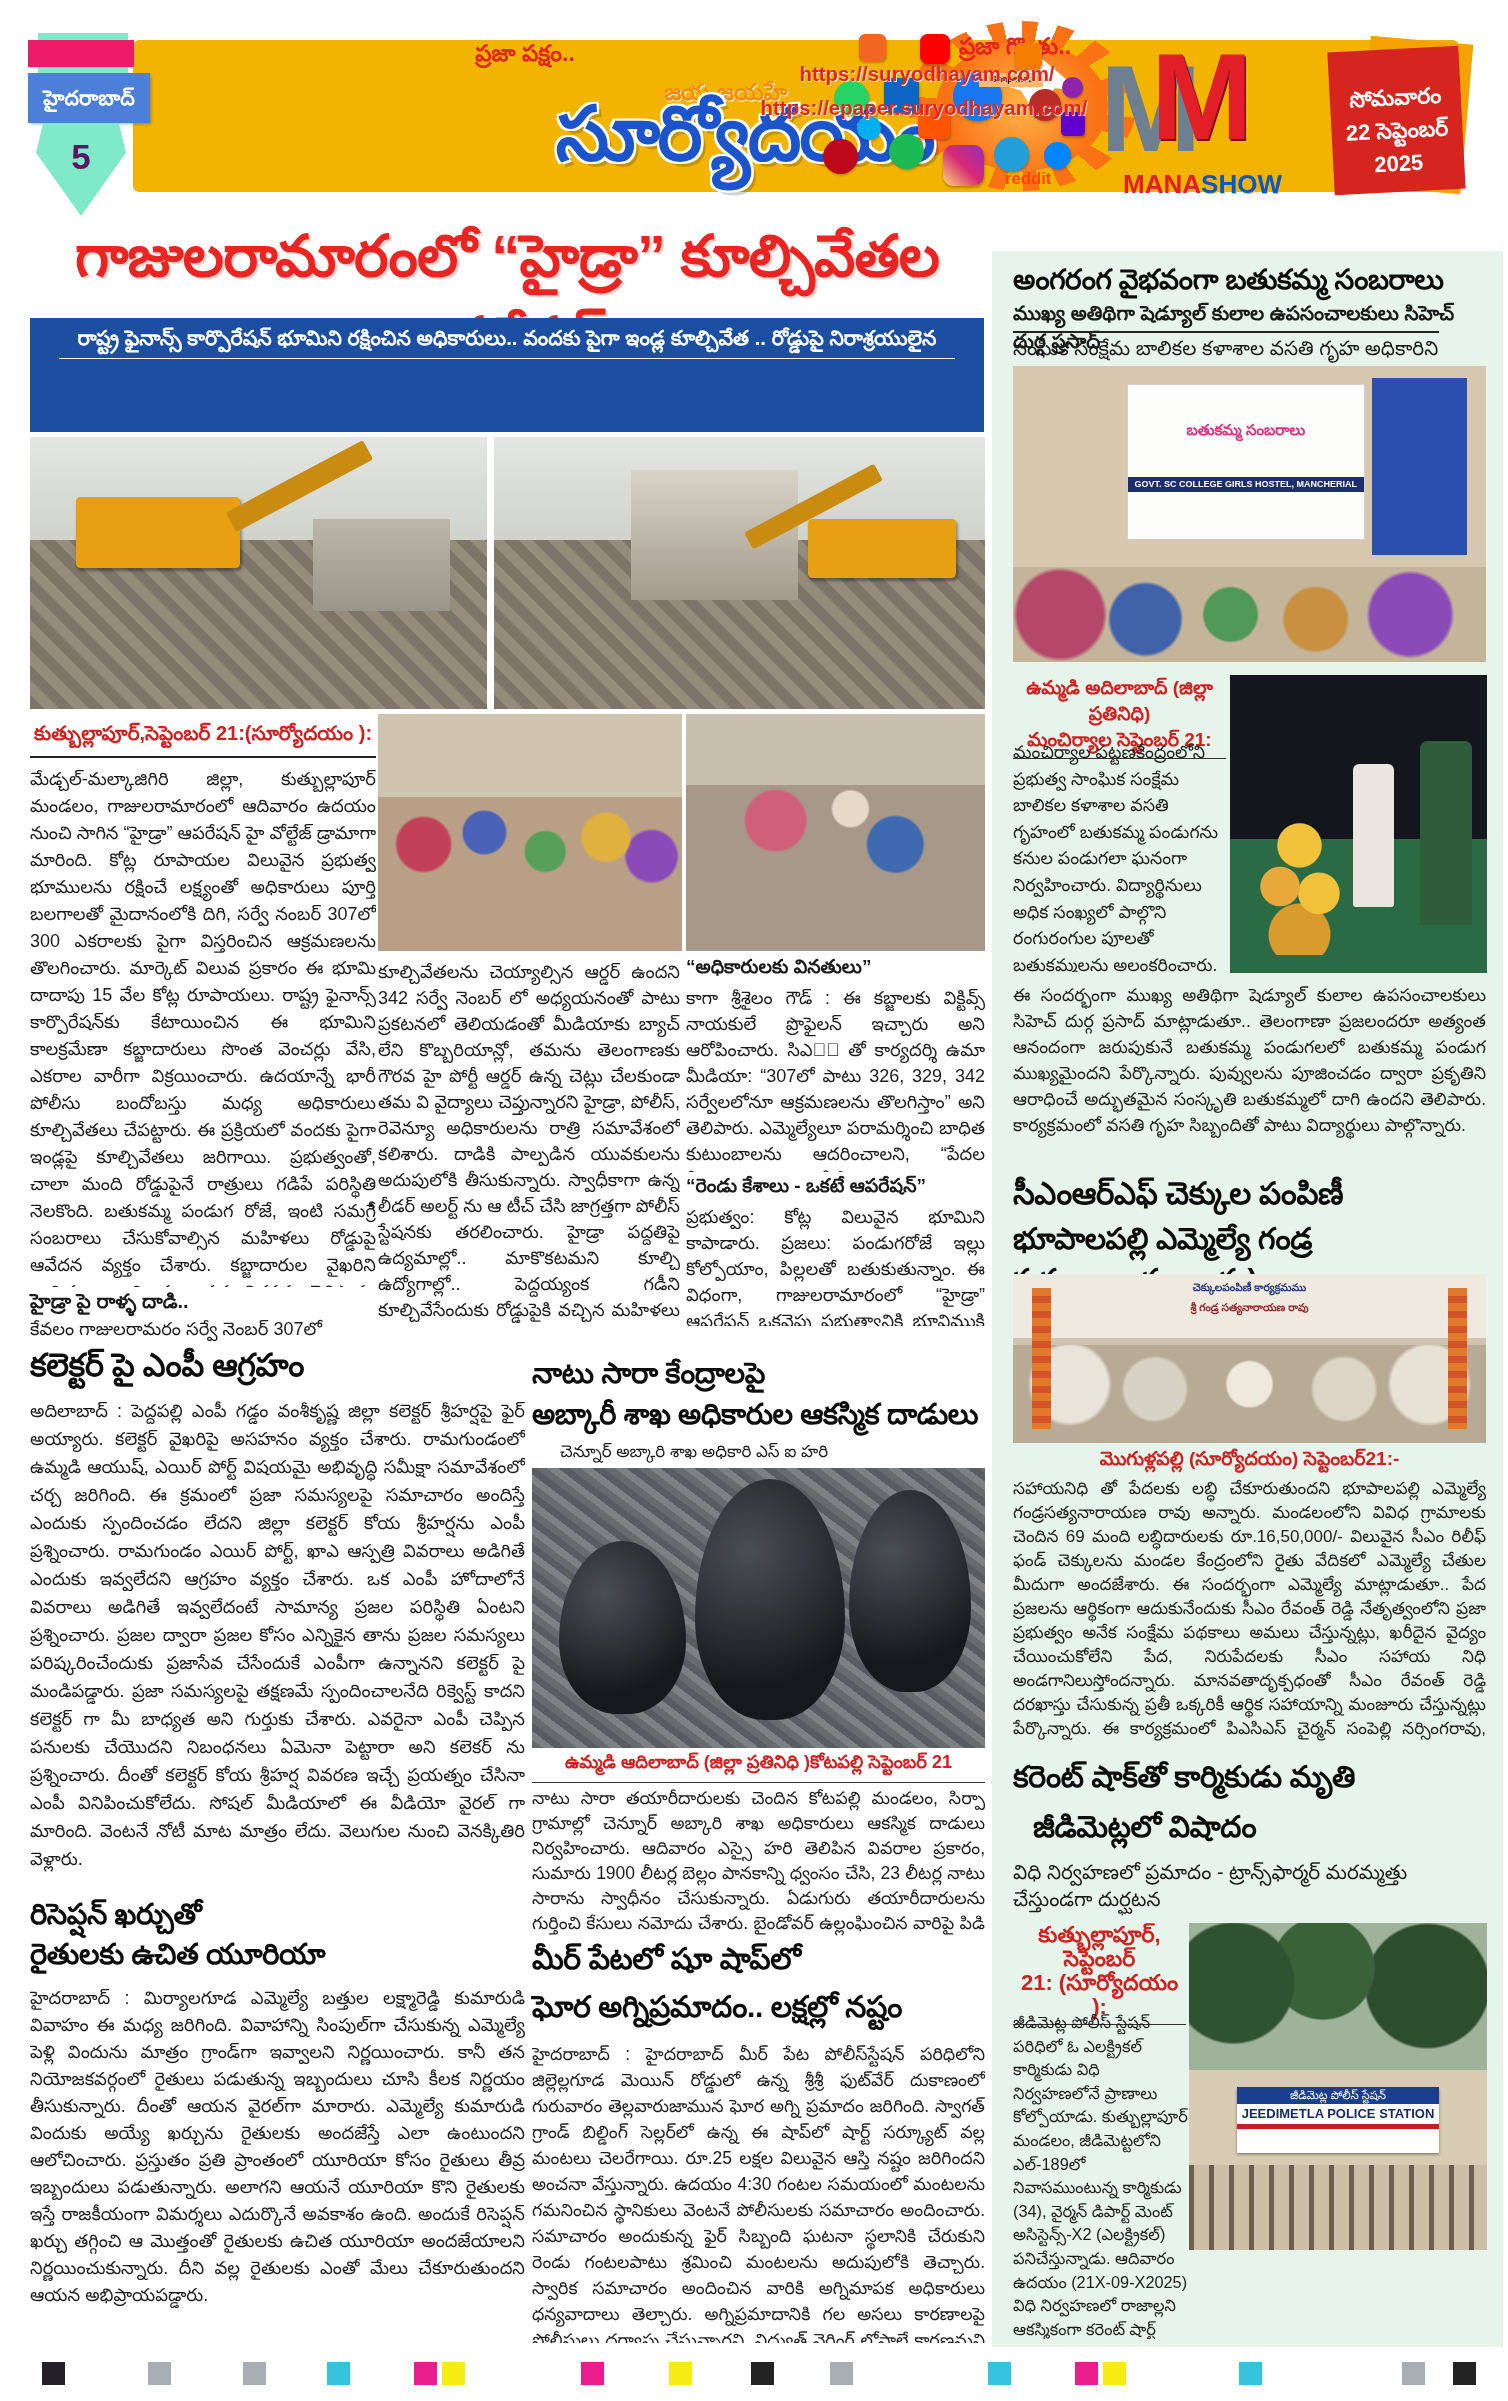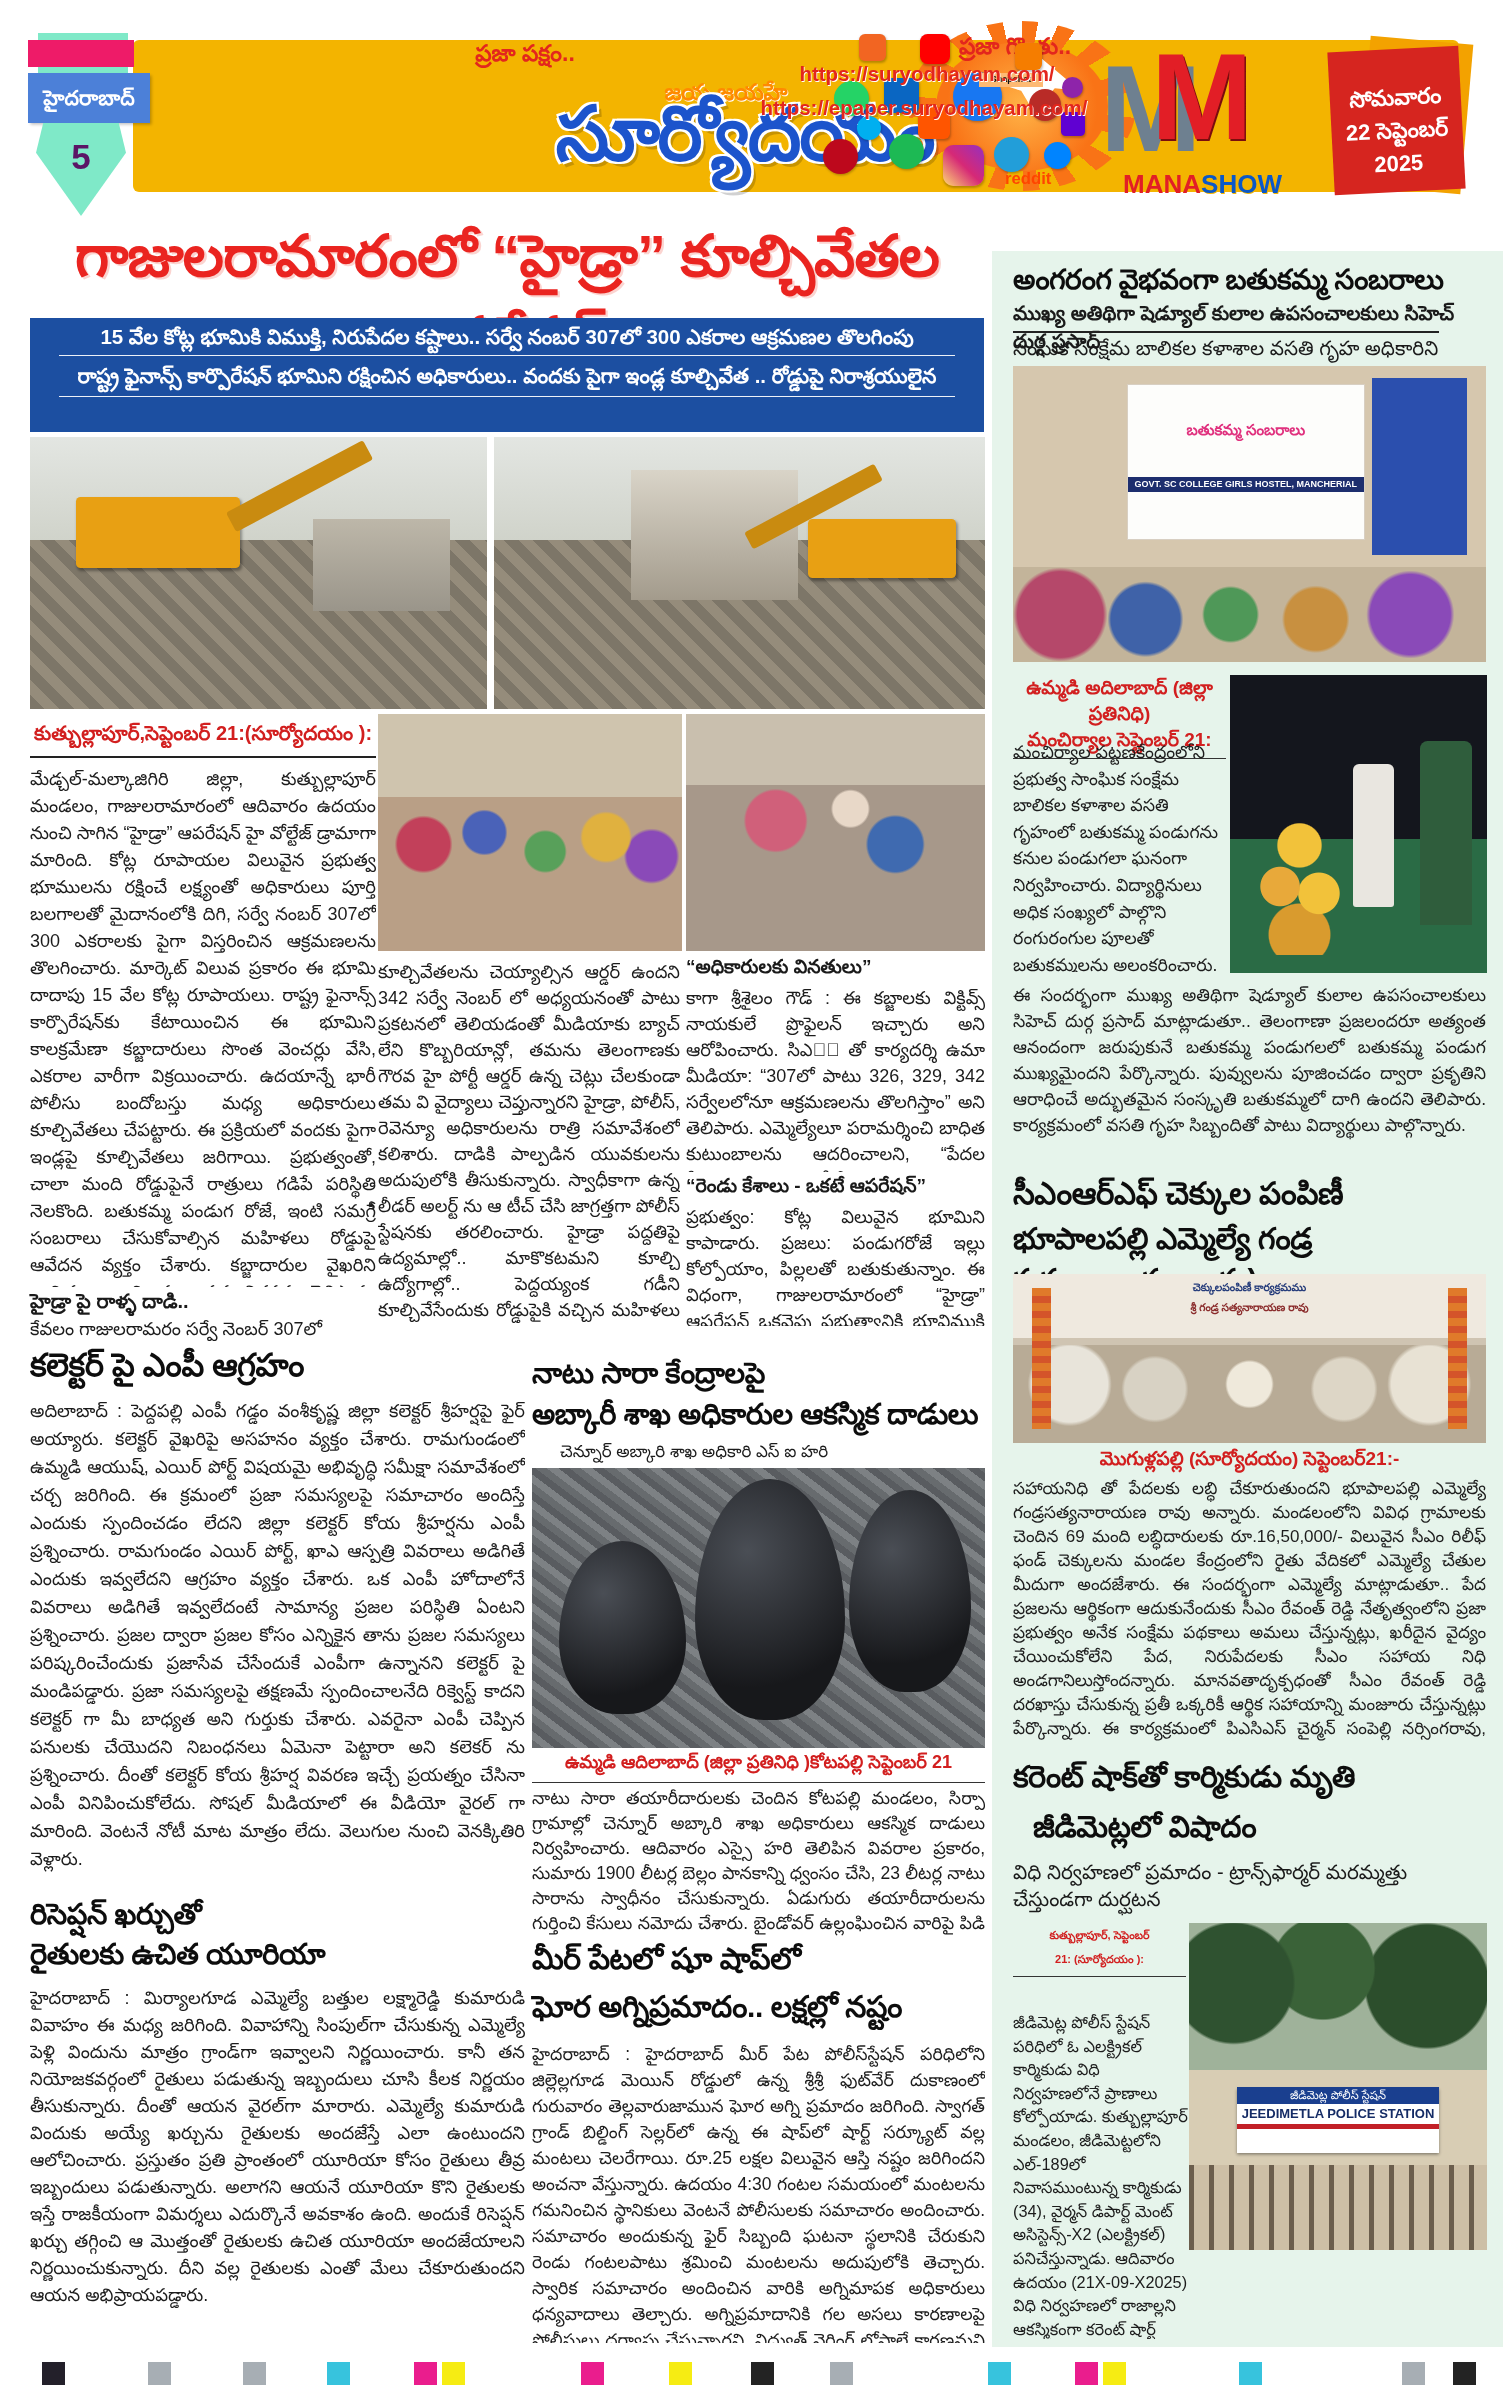--- a/index.html
+++ b/index.html
@@ -113,21 +113,20 @@
 
 <div class="abs date-back"></div>
 <div class="abs date-flag">
   <div>సోమవారం</div>
   <div>22 సెప్టెంబర్</div>
   <div>2025</div>
 </div>
 
 <div class="abs lead-headline">గాజులరామారంలో “హైడ్రా” కూల్చివేతల ఆపరేషన్</div>
 <div class="abs deck-box">
-  <div class="deck-row sep">15 వేల కోట్ల భూమికి విముక్తి, నిరుపేదల కష్టాలు.. సర్వే నంబర్ 307లో 300 ఎకరాల ఆక్రమణల తొలగింపు</div>
   <div class="deck-row sep" style="height:40px;line-height:40px;">రాష్ట్ర ఫైనాన్స్ కార్పొరేషన్ భూమిని రక్షించిన అధికారులు.. వందకు పైగా ఇండ్ల కూల్చివేత .. రోడ్డుపై నిరాశ్రయులైన నిరుపేదలు</div>
 </div>
 
 <div class="photo" style="left:30px;top:437px;width:457px;height:272px;">
   <div class="sky"></div>
   <div class="ground"></div>
   <div class="machine" style="left:10%;top:22%;width:36%;height:26%;"></div>
   <div class="machine-arm" style="left:42%;top:14%;width:34%;height:8%;"></div>
   <div class="wall" style="left:62%;top:30%;width:30%;height:34%;"></div>
 </div>
@@ -239,21 +238,21 @@
     radial-gradient(circle at 88% 40%, #e8e2d4 0 9%, transparent 10%),#b8ab96;"></div>
   <div class="abs" style="left:4%;top:8%;width:4%;height:84%;background:repeating-linear-gradient(#e07a2a 0 7.6px,#d4542a 7.6px 15px);"></div>
   <div class="abs" style="right:4%;top:8%;width:4%;height:84%;background:repeating-linear-gradient(#e07a2a 0 7.6px,#d4542a 7.6px 15px);"></div>
 </div>
 <div class="abs byline" style="left:1013px;top:1448px;width:473px;font-size:19px;">మొగుళ్లపల్లి (సూర్యోదయం) సెప్టెంబర్21:-</div>
 <div class="abs txt body-txt" style="left:1013px;top:1477px;width:473px;height:264px;font-size:17px;line-height:24px;">సహాయనిధి తో పేదలకు లబ్ధి చేకూరుతుందని భూపాలపల్లి ఎమ్మెల్యే గండ్రసత్యనారాయణ రావు అన్నారు. మండలంలోని వివిధ గ్రామాలకు చెందిన 69 మంది లబ్ధిదారులకు రూ.16,50,000/- విలువైన సీఎం రిలీఫ్ ఫండ్ చెక్కులను మండల కేంద్రంలోని రైతు వేదికలో ఎమ్మెల్యే చేతుల మీదుగా అందజేశారు. ఈ సందర్భంగా ఎమ్మెల్యే మాట్లాడుతూ.. పేద ప్రజలను ఆర్థికంగా ఆదుకునేందుకు సీఎం రేవంత్ రెడ్డి నేతృత్వంలోని ప్రజా ప్రభుత్వం అనేక సంక్షేమ పథకాలు అమలు చేస్తున్నట్లు, ఖరీదైన వైద్యం చేయించుకోలేని పేద, నిరుపేదలకు సీఎం సహాయ నిధి అండగానిలుస్తోందన్నారు. మానవతాదృక్పధంతో సీఎం రేవంత్ రెడ్డి దరఖాస్తు చేసుకున్న ప్రతీ ఒక్కరికీ ఆర్థిక సహాయాన్ని మంజూరు చేస్తున్నట్లు పేర్కొన్నారు. ఈ కార్యక్రమంలో పిఎసిఎస్ చైర్మన్ సంపెల్లి నర్సింగరావు, చిట్యాల వ్యవసాయం మార్కెట్ కమిటీ వైస్ చైర్మన్ ఎండి రఫీ, ఎర్రబెల్లి పున్నం చందర్ రావు, తక్కళ్లపల్లి రాజు,పోలినేని లింగారావు తదితరులు పాల్గొన్నారు.</div>
 
 <div class="abs h-black" style="left:1013px;top:1760px;width:473px;font-size:30px;">కరెంట్ షాక్‌తో కార్మికుడు మృతి</div>
 <div class="abs h-black" style="left:1013px;top:1810px;width:473px;font-size:30px;margin-left:20px;">జీడిమెట్లలో విషాదం</div>
 <div class="abs" style="left:1013px;top:1859px;width:473px;font-size:20px;line-height:27px;">విధి నిర్వహణలో ప్రమాదం - ట్రాన్స్‌ఫార్మర్ మరమ్మత్తు చేస్తుండగా దుర్ఘటన</div>
-<div class="abs byline" style="left:1013px;top:1923px;width:173px;font-size:11px;line-height:24px;border-bottom:1.5px solid #333;padding-bottom:4.6px;">
+<div class="abs byline" style="left:1013px;top:1923px;width:173px;font-size:22px;line-height:24px;border-bottom:1.5px solid #333;padding-bottom:4.6px;">
   <div>కుత్బుల్లాపూర్, సెప్టెంబర్</div>
   <div>21: (సూర్యోదయం ):</div>
 </div>
 <div class="photo" style="left:1189px;top:1923px;width:298px;height:327px;background:linear-gradient(#9fb29a 0 45%,#d8cdb4 45%);">
   <div class="abs" style="left:0;top:0;width:100%;height:46%;background:
     radial-gradient(circle at 15% 40%, #2f5230 0 22%, transparent 23%),
     radial-gradient(circle at 45% 30%, #3a6238 0 26%, transparent 27%),
     radial-gradient(circle at 80% 42%, #2c4e2c 0 24%, transparent 25%);"></div>
   <div class="sign" style="left:16%;top:38%;width:68%;height:20%;margin-top:40px;">
     <div class="te">జీడిమెట్ల పోలీస్ స్టేషన్</div>

